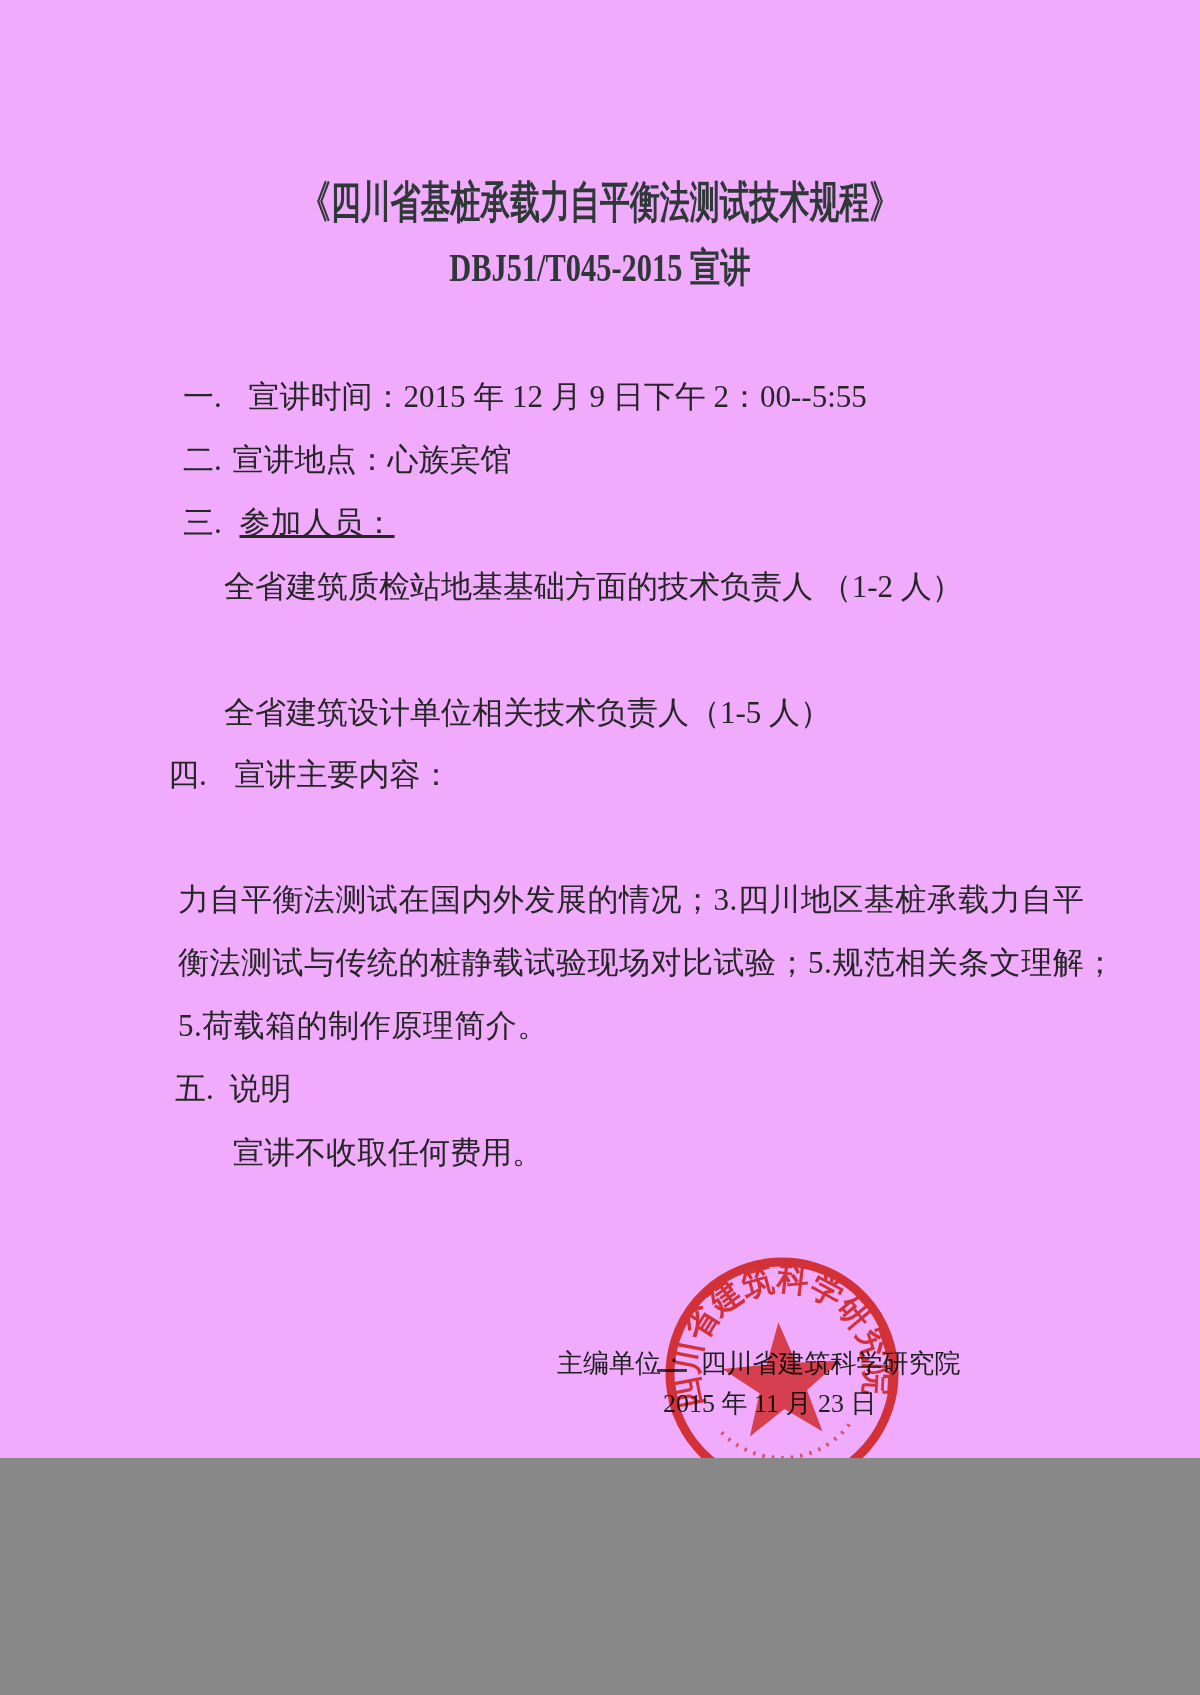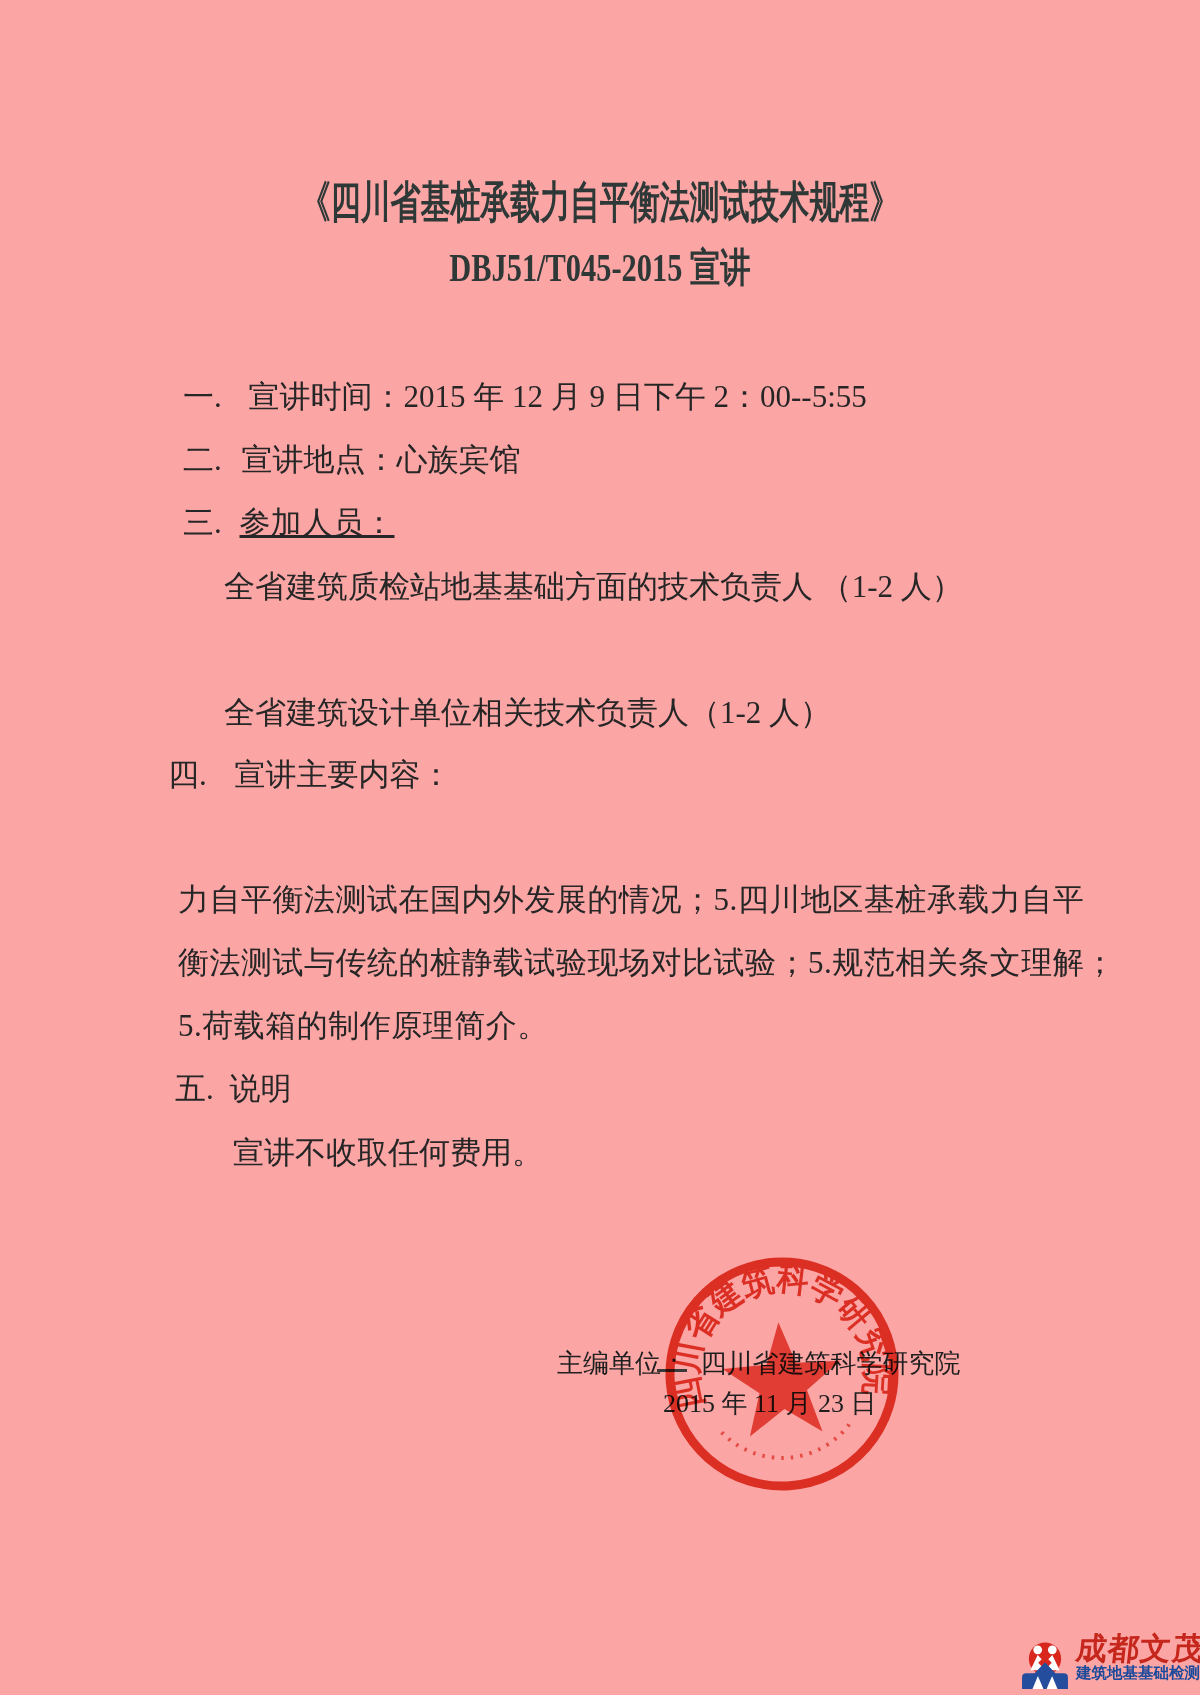--- a/index.html
+++ b/index.html
@@ -1,20 +1,20 @@
 <!DOCTYPE html>
 <html><head>
 <meta charset="utf-8">
 <style>
   html,body{margin:0;padding:0;background:#888;}
   .page{
     position:relative;
-    width:1200px;height:1695px;
+    width:1200px;height:1458px;
     margin:0 auto;
-    background:#fca5a5;
+    background:#f0abfc;
     overflow:hidden;
     font-family:"Liberation Serif","DejaVu Serif",serif;
     color:#262626;
   }
   .line{position:absolute;white-space:nowrap;line-height:42px;height:42px;font-size:31px;}
   .title-line{
     position:absolute;left:-11px;width:1222px;text-align:center;
     font-weight:bold;color:#2e3836;white-space:nowrap;
   }
   .title-1{top:175px;font-size:44px;line-height:56px;transform:scaleX(0.68);}
@@ -48,37 +48,37 @@
   <div class="title-line title-1">《四川省基桩承载力自平衡法测试技术规程》</div>
   <div class="title-line title-2">DBJ51/T045-2015 宣讲</div>
 
   <div class="line" style="top:376px;left:183px;">
     <span class="num">一.</span>
     <span class="item-label" style="margin-left:19px;">宣讲时间：2015 年 12 月 9 日下午 2：00--5:55</span>
   </div>
 
   <div class="line" style="top:439px;left:183px;">
     <span class="num">二.</span>
-    <span class="item-label" style="margin-left:12px;font-family:Liberation Mono, monospace;">宣讲地点：心族宾馆</span>
+    <span class="item-label" style="margin-left:3px;font-family:Liberation Mono, monospace;">宣讲地点：心族宾馆</span>
   </div>
 
   <div class="line" style="top:502px;left:183px;">
     <span class="num">三.</span>
     <span class="item-label" style="margin-left:10px;text-decoration:underline;">参加人员：</span>
   </div>
 
   <div class="line" style="top:566px;left:224px;">全省建筑质检站地基基础方面的技术负责人 （1-2 人）</div>
-  <div class="line" style="top:692px;left:224px;">全省建筑设计单位相关技术负责人（1-2 人）</div>
+  <div class="line" style="top:692px;left:224px;">全省建筑设计单位相关技术负责人（1-5 人）</div>
 
   <div class="line" style="top:754px;left:168px;">
     <span class="num">四.</span>
     <span class="item-label" style="margin-left:20px;">宣讲主要内容：</span>
   </div>
 
-  <div class="line para" style="top:879px;left:178px;">力自平衡法测试在国内外发展的情况；5.四川地区基桩承载力自平</div>
+  <div class="line para" style="top:879px;left:178px;">力自平衡法测试在国内外发展的情况；3.四川地区基桩承载力自平</div>
   <div class="line para" style="top:942px;left:178px;">衡法测试与传统的桩静载试验现场对比试验；5.规范相关条文理解；</div>
   <div class="line para" style="top:1005px;left:178px;">5.荷载箱的制作原理简介。</div>
 
   <div class="line" style="top:1068px;left:175px;">
     <span class="num">五.</span>
     <span class="item-label" style="margin-left:8px;">说明</span>
   </div>
 
   <div class="line" style="top:1132px;left:233px;">宣讲不收取任何费用。</div>
 

